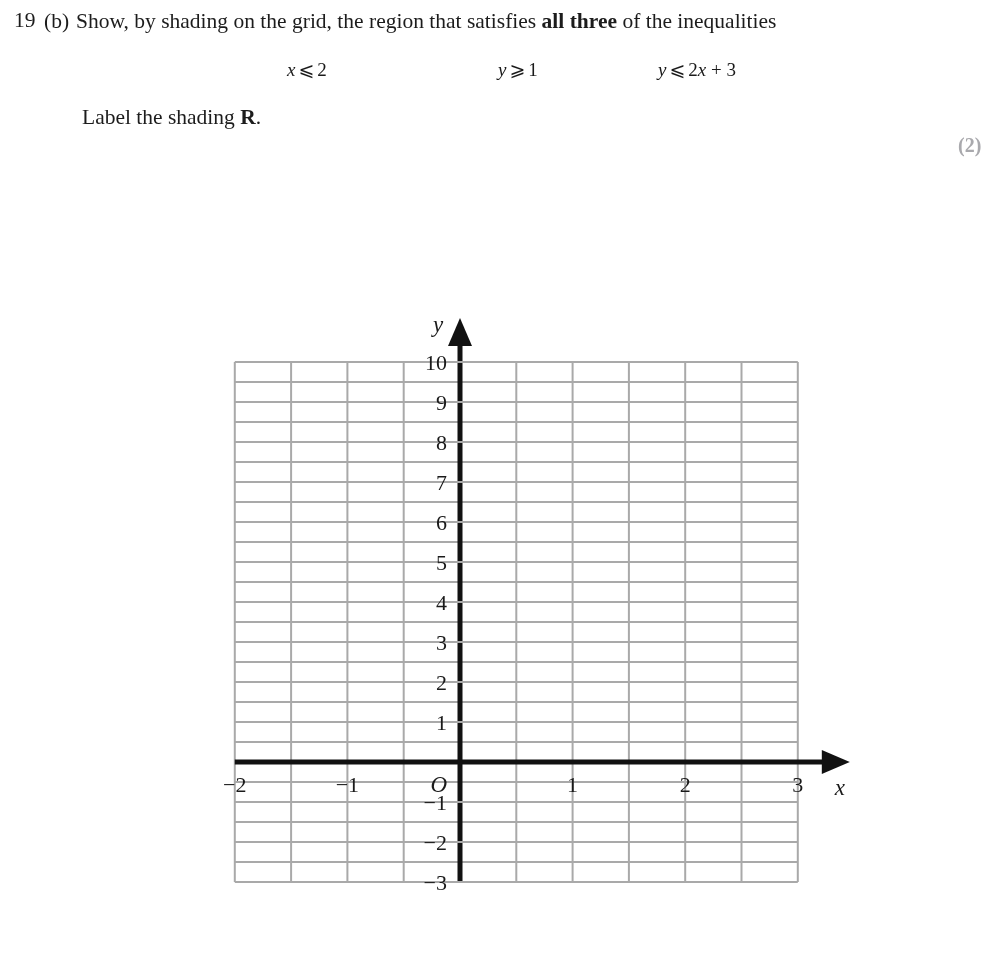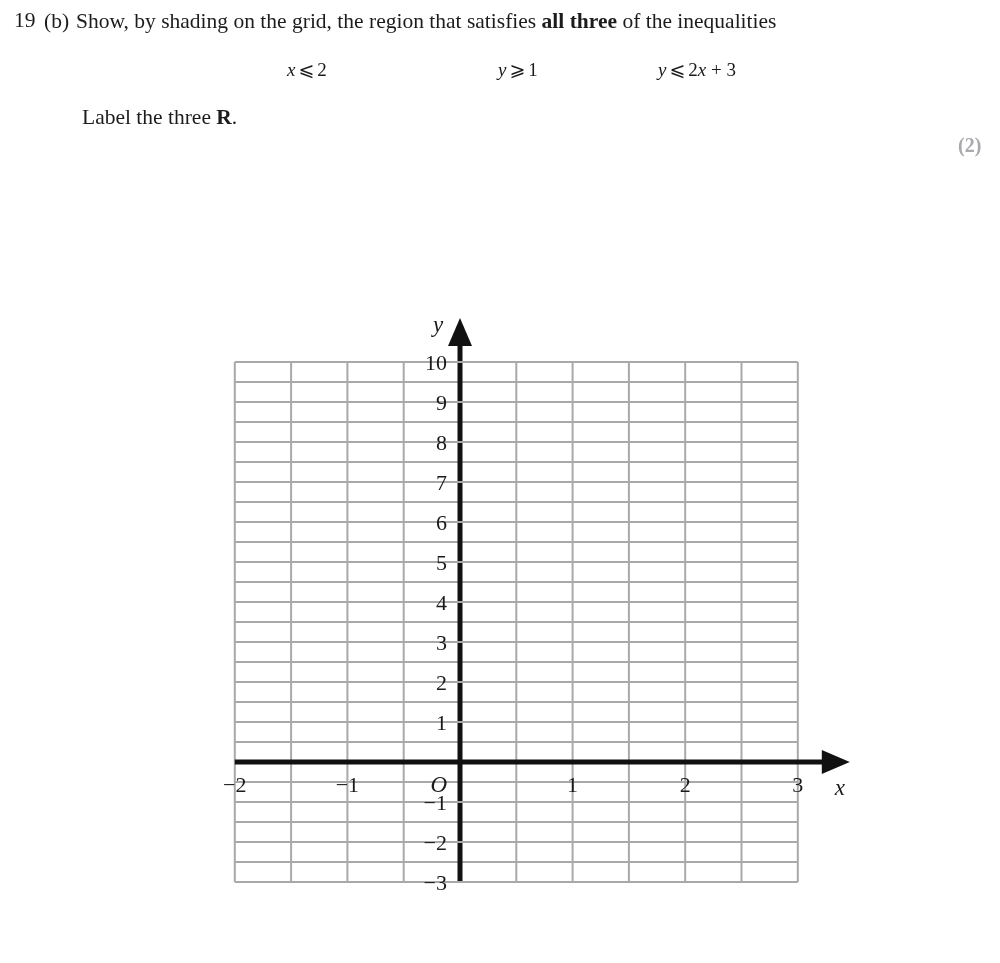--- a/index.html
+++ b/index.html
@@ -112,21 +112,21 @@
 
   <div class="ineq" id="ineq-2">
     <span class="mvar">y</span><span class="rel">⩾</span><span>1</span>
   </div>
 
   <div class="ineq" id="ineq-3">
     <span class="mvar">y</span><span class="rel">⩽</span><span>2</span><span class="mvar">x</span><span> + 3</span>
   </div>
 
   <div class="qline" id="q-label-line">
-    <span>Label the three </span><span class="bold-inline">R</span><span>.</span>
+    <span>Label the shading </span><span class="bold-inline">R</span><span>.</span>
   </div>
 
   <div id="marks">(2)</div>
 </div>
 
 <div id="graph-area">
   <svg id="graph-svg" width="1000" height="813" viewBox="0 0 1000 813">
 
     <g id="grid-minor">
         <line x1="234.8" x2="234.8" y1="212" y2="732" stroke="#a9a9a9" stroke-width="2"></line>

